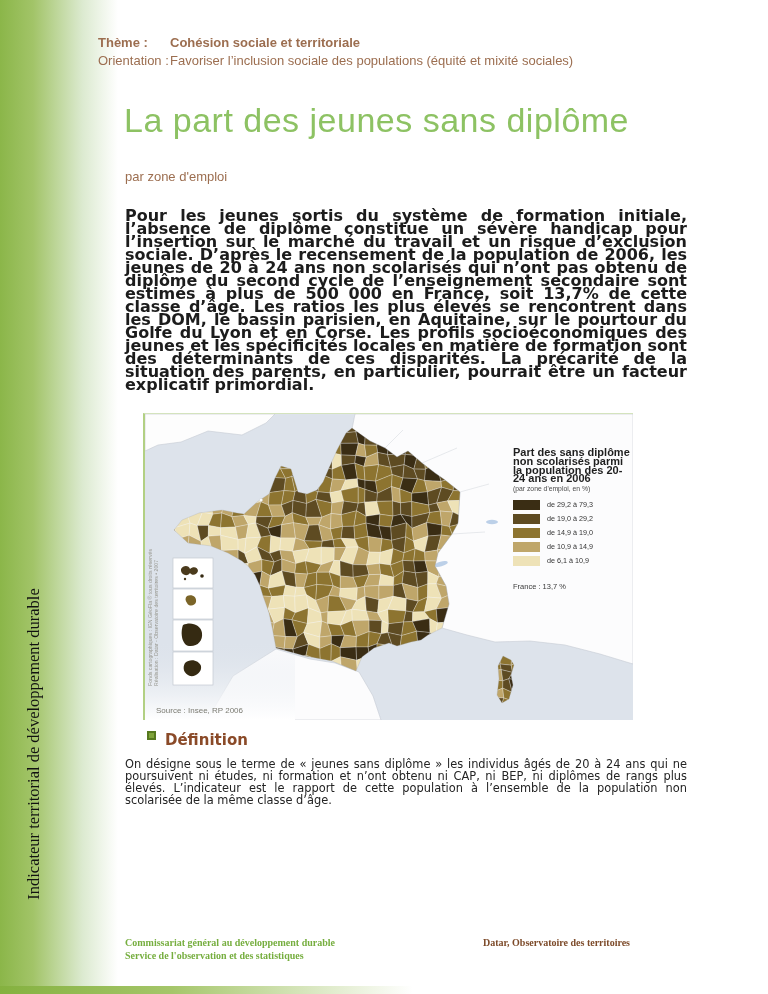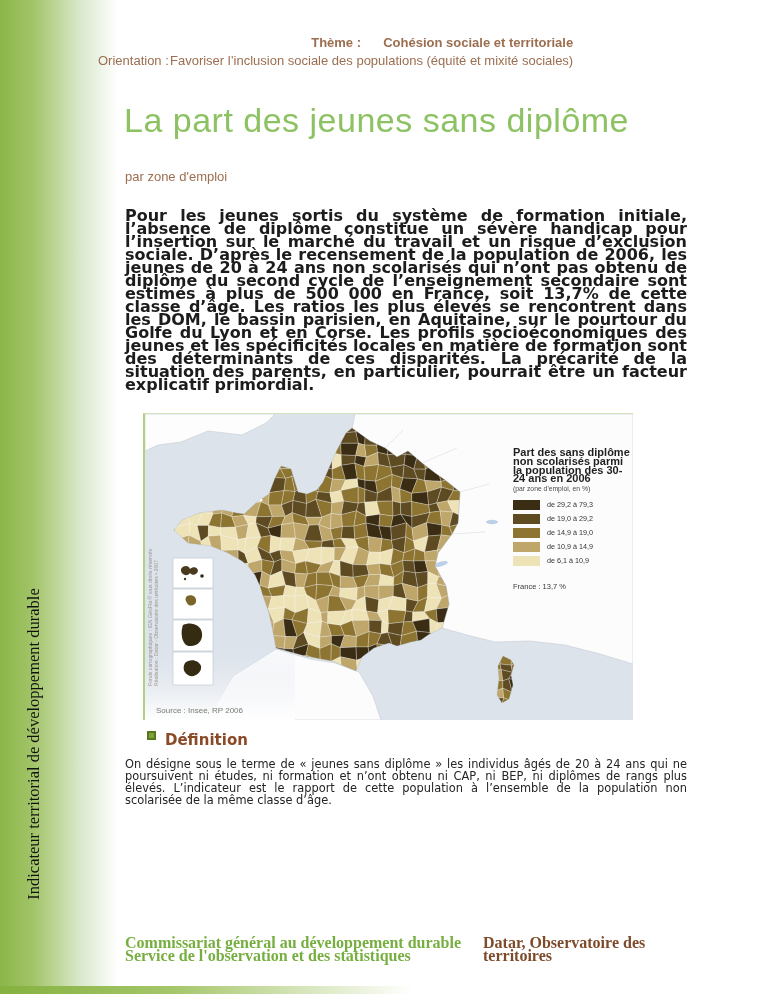--- a/index.html
+++ b/index.html
@@ -9,21 +9,21 @@
   .side-strip{position:absolute;left:0;top:0;width:118px;height:100%;
       background:linear-gradient(90deg,#8bb649 0%,#a2c468 28%,#dcead0 70%,#ffffff 100%);}
   .bottom-strip{position:absolute;left:0;bottom:0;width:430px;height:8px;
       background:linear-gradient(90deg,#84b13f 0%,#a5c66a 40%,rgba(255,255,255,0) 96%);}
   .side-vertical{position:absolute;left:34px;top:744px;transform:translate(-50%,-50%) rotate(-90deg);
       white-space:nowrap;font-family:"Liberation Serif",serif;font-size:16.5px;color:#111;}
   
   .header{position:absolute;left:98px;top:34px;font-size:13px;color:#9c6e50;line-height:18px;}
   .hrow{display:flex;}
   .hlabel{display:inline-block;width:72px;}
-  .bold{font-weight:bold;justify-content:flex-end;}
+  .bold{font-weight:bold;}
   
   .title{position:absolute;left:124px;top:101px;margin:0;font-size:34px;font-weight:400;
       color:#8dc263;letter-spacing:.5px;}
   .subtitle{position:absolute;left:125px;top:169px;font-size:13px;color:#9c6e50;}
   
   .intro{position:absolute;left:125px;top:209px;width:562px;margin:0;
       font-family:"DejaVu Sans",sans-serif;font-size:16px;font-weight:bold;
       line-height:13px;text-align:justify;color:#1c1c1c;}
   
   .map-heading{position:absolute;left:125px;top:373px;margin:0;
@@ -46,21 +46,21 @@
   .def-row{position:absolute;left:147px;top:731px;display:flex;align-items:flex-start;}
   .def-bullet{width:9px;height:9px;background:#7fa33a;border:2px solid #56791f;
       box-sizing:border-box;display:inline-block;}
   .def-heading{margin-left:9px;font-family:"DejaVu Sans",sans-serif;font-size:15px;
       font-weight:bold;color:#8a4a28;}
   .def-text{position:absolute;left:125px;top:758px;width:562px;margin:0;
       font-family:"DejaVu Sans",sans-serif;font-size:11.4px;line-height:12px;
       text-align:justify;color:#242424;}
   
   .footer{position:absolute;left:125px;top:937px;width:562px;height:30px;
-      font-family:"Liberation Serif",serif;font-weight:bold;font-size:16px;line-height:12.5px;}
+      font-family:"Liberation Serif",serif;font-weight:bold;font-size:10px;line-height:12.5px;}
   .footer-left{position:absolute;left:0;top:0;color:#76ae3f;}
   .footer-right{position:absolute;left:358px;top:0;color:#7d4b2a;}
 </style>
 </head>
 <body>
 
 <div class="page">
 
   <div class="side-strip"></div>
   <div class="bottom-strip"></div>
@@ -722,21 +722,21 @@
         <circle cx="57" cy="162" r="1.8" fill="#352a12"></circle>
         <circle cx="40" cy="165" r="1.2" fill="#4a3a1c"></circle>
         <path d="M42,182 C47,180 52,183 51,188 C50,192 44,193 42,189 C40,186 40,184 42,182 Z" fill="#7a6428"></path>
         <path d="M38,211 C46,207 56,211 57,219 C58,227 52,233 44,232 C37,231 35,219 38,211 Z" fill="#352a12"></path>
         <path d="M40,249 C45,244 54,246 56,252 C57,258 51,263 45,262 C39,260 37,254 40,249 Z" fill="#352a12"></path>
       </g>
     </svg>
 
     <div class="legend">
       <div class="legend-title">Part des sans diplôme non scolarisés parmi</div>
-      <div class="legend-title">la population des 30-24 ans en 2006</div>
+      <div class="legend-title">la population des 20-24 ans en 2006</div>
       <div class="legend-sub">(par zone d'emploi, en %)</div>
       <div class="legend-rows">
           <div class="legend-row">
             <span class="legend-swatch" style="background: rgb(58, 45, 20);"></span>
             <span class="legend-label">de 29,2 à 79,3</span>
           </div>
           <div class="legend-row">
             <span class="legend-swatch" style="background: rgb(94, 75, 34);"></span>
             <span class="legend-label">de 19,0 à 29,2</span>
           </div>

